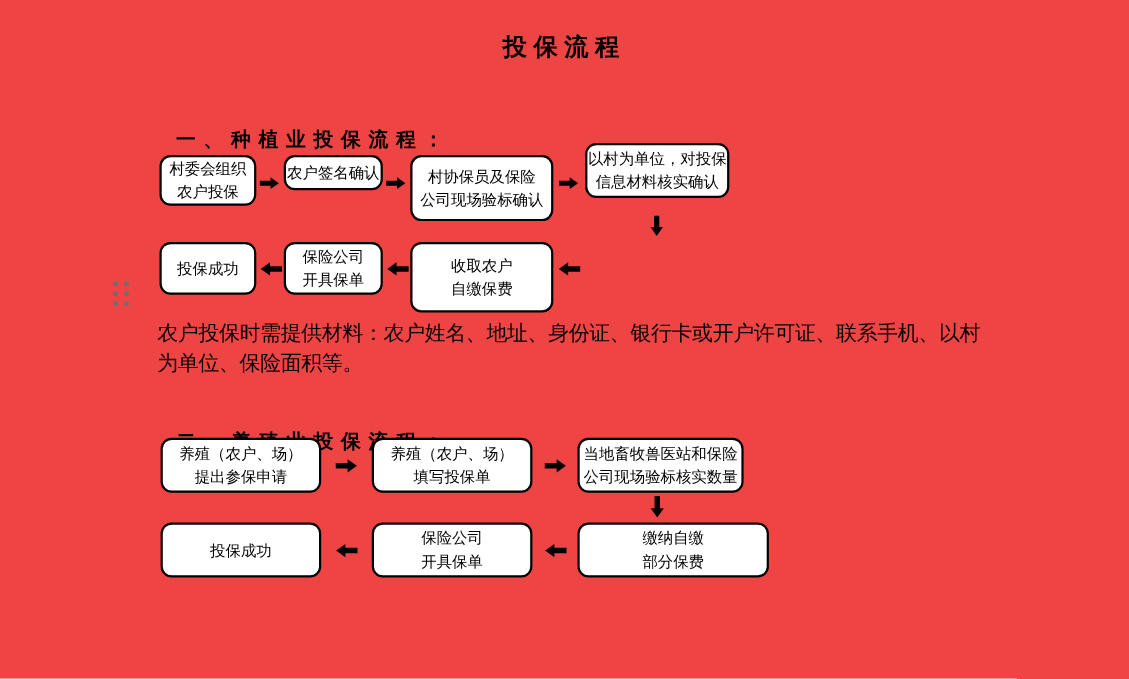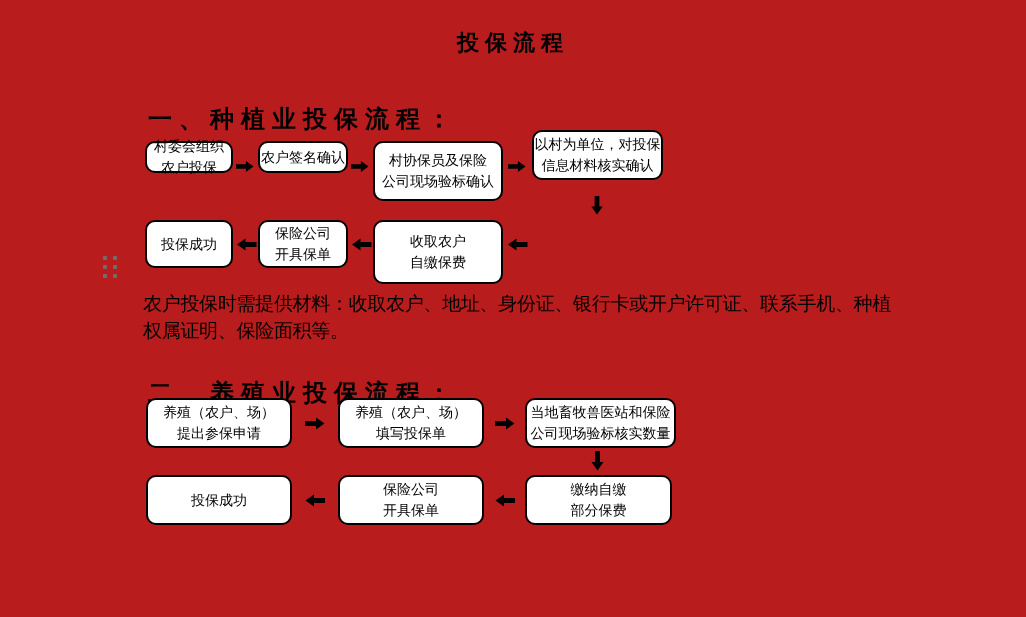--- a/index.html
+++ b/index.html
@@ -1,20 +1,20 @@
 <!DOCTYPE html>
 <html><head>
 <meta charset="utf-8">
 <style>
   html,body{margin:0;padding:0;background:#fff;}
-  .page{position:relative;width:1026px;height:617px;background:#b91c1c;overflow:hidden;
+  .page{position:relative;width:1026px;height:617px;background:#ef4444;overflow:hidden;
         font-family:"Liberation Sans","DejaVu Sans",sans-serif;color:#000;}
   .title{position:absolute;top:28px;left:0;width:100%;margin:0;text-align:center;
          font-size:22px;font-weight:bold;letter-spacing:6px;}
-  .heading{position:absolute;left:148px;margin:0;font-size:24px;font-weight:bold;letter-spacing:7px;}
+  .heading{position:absolute;left:148px;margin:12px;font-size:18px;font-weight:bold;letter-spacing:7px;}
   .fbox{position:absolute;box-sizing:border-box;border:2px solid #000;border-radius:10px;
         background:#fff;display:flex;align-items:center;justify-content:center;
         text-align:center;font-size:14px;line-height:21px;white-space:pre-line;}
   .note{position:absolute;left:143px;width:758px;margin:0;
         font-family:"Liberation Serif","DejaVu Serif",serif;
         font-size:19px;line-height:27px;letter-spacing:-0.3px;}
   .arr{position:absolute;}
   .arr svg{display:block;}
   .drag-handle{position:absolute;left:103px;top:256px;display:grid;
                grid-template-columns:4px 4px;grid-auto-rows:4px;gap:5px 6px;cursor:grab;}
@@ -31,21 +31,21 @@
     <span></span>
       <span></span>
     <span></span>
       <span></span>
     <span></span>
       <span></span>
   </div>
 
   <h2 class="heading" style="top:103px;">一、种植业投保流程：</h2>
 
-  <div class="fbox" style="left:145px;top:141px;width:88px;height:32px">村委会组织
+  <div class="fbox" style="left:145px;top:141px;width:88px;height:46px">村委会组织
 农户投保</div>
   <div class="fbox" style="left:258px;top:141px;width:90px;height:32px">农户签名确认</div>
   <div class="fbox" style="left:373px;top:141px;width:130px;height:60px">村协保员及保险
 公司现场验标确认</div>
   <div class="fbox" style="left:532px;top:130px;width:131px;height:50px">以村为单位，对投保
 信息材料核实确认</div>
 
   <div class="arr" style="left:236px;top:160px">
     <svg width="18" height="13" viewBox="0 0 20 13">
         <polygon points="0,4 11,4 11,0.5 19.5,6.5 11,12.5 11,9 0,9" fill="#000000"></polygon>
@@ -83,21 +83,21 @@
     <svg width="21" height="13" viewBox="0 0 20 13">
         <polygon points="20,4 9,4 9,0.5 0.5,6.5 9,12.5 9,9 20,9" fill="#000000"></polygon>
       </svg>
     </div>
   <div class="arr" style="left:236px;top:238px">
     <svg width="21" height="13" viewBox="0 0 20 13">
         <polygon points="20,4 9,4 9,0.5 0.5,6.5 9,12.5 9,9 20,9" fill="#000000"></polygon>
       </svg>
     </div>
 
-  <p class="note" style="top:290px">农户投保时需提供材料：收取农户、地址、身份证、银行卡或开户许可证、联系手机、种植权属证明、保险面积等。</p>
+  <p class="note" style="top:290px">农户投保时需提供材料：农户姓名、地址、身份证、银行卡或开户许可证、联系手机、以村为单位、保险面积等。</p>
 
   <h2 class="heading" style="top:377px;font-family:Liberation Mono, monospace;">二、养殖业投保流程：</h2>
 
   <div class="fbox" style="left:146px;top:398px;width:146px;height:50px">养殖（农户、场）
 提出参保申请</div>
   <div class="fbox" style="left:338px;top:398px;width:146px;height:50px">养殖（农户、场）
 填写投保单</div>
   <div class="fbox" style="left:525px;top:398px;width:151px;height:50px">当地畜牧兽医站和保险
 公司现场验标核实数量</div>
 
@@ -114,21 +114,21 @@
 
   <div class="arr" style="left:590px;top:451px">
     <svg width="15" height="20" viewBox="0 0 13 20">
         <polygon points="4,0 9,0 9,11 12.5,11 6.5,19.5 0.5,11 4,11" fill="#000000"></polygon>
       </svg>
     </div>
 
   <div class="fbox" style="left:146px;top:475px;width:146px;height:50px">投保成功</div>
   <div class="fbox" style="left:338px;top:475px;width:146px;height:50px">保险公司
 开具保单</div>
-  <div class="fbox" style="left:525px;top:475px;width:147px;height:50px">缴纳自缴
+  <div class="fbox" style="left:525px;top:475px;width:174px;height:50px">缴纳自缴
 部分保费</div>
 
   <div class="arr" style="left:494px;top:494px">
     <svg width="22" height="13" viewBox="0 0 20 13">
         <polygon points="20,4 9,4 9,0.5 0.5,6.5 9,12.5 9,9 20,9" fill="#000000"></polygon>
       </svg>
     </div>
   <div class="arr" style="left:304px;top:494px">
     <svg width="22" height="13" viewBox="0 0 20 13">
         <polygon points="20,4 9,4 9,0.5 0.5,6.5 9,12.5 9,9 20,9" fill="#000000"></polygon>

